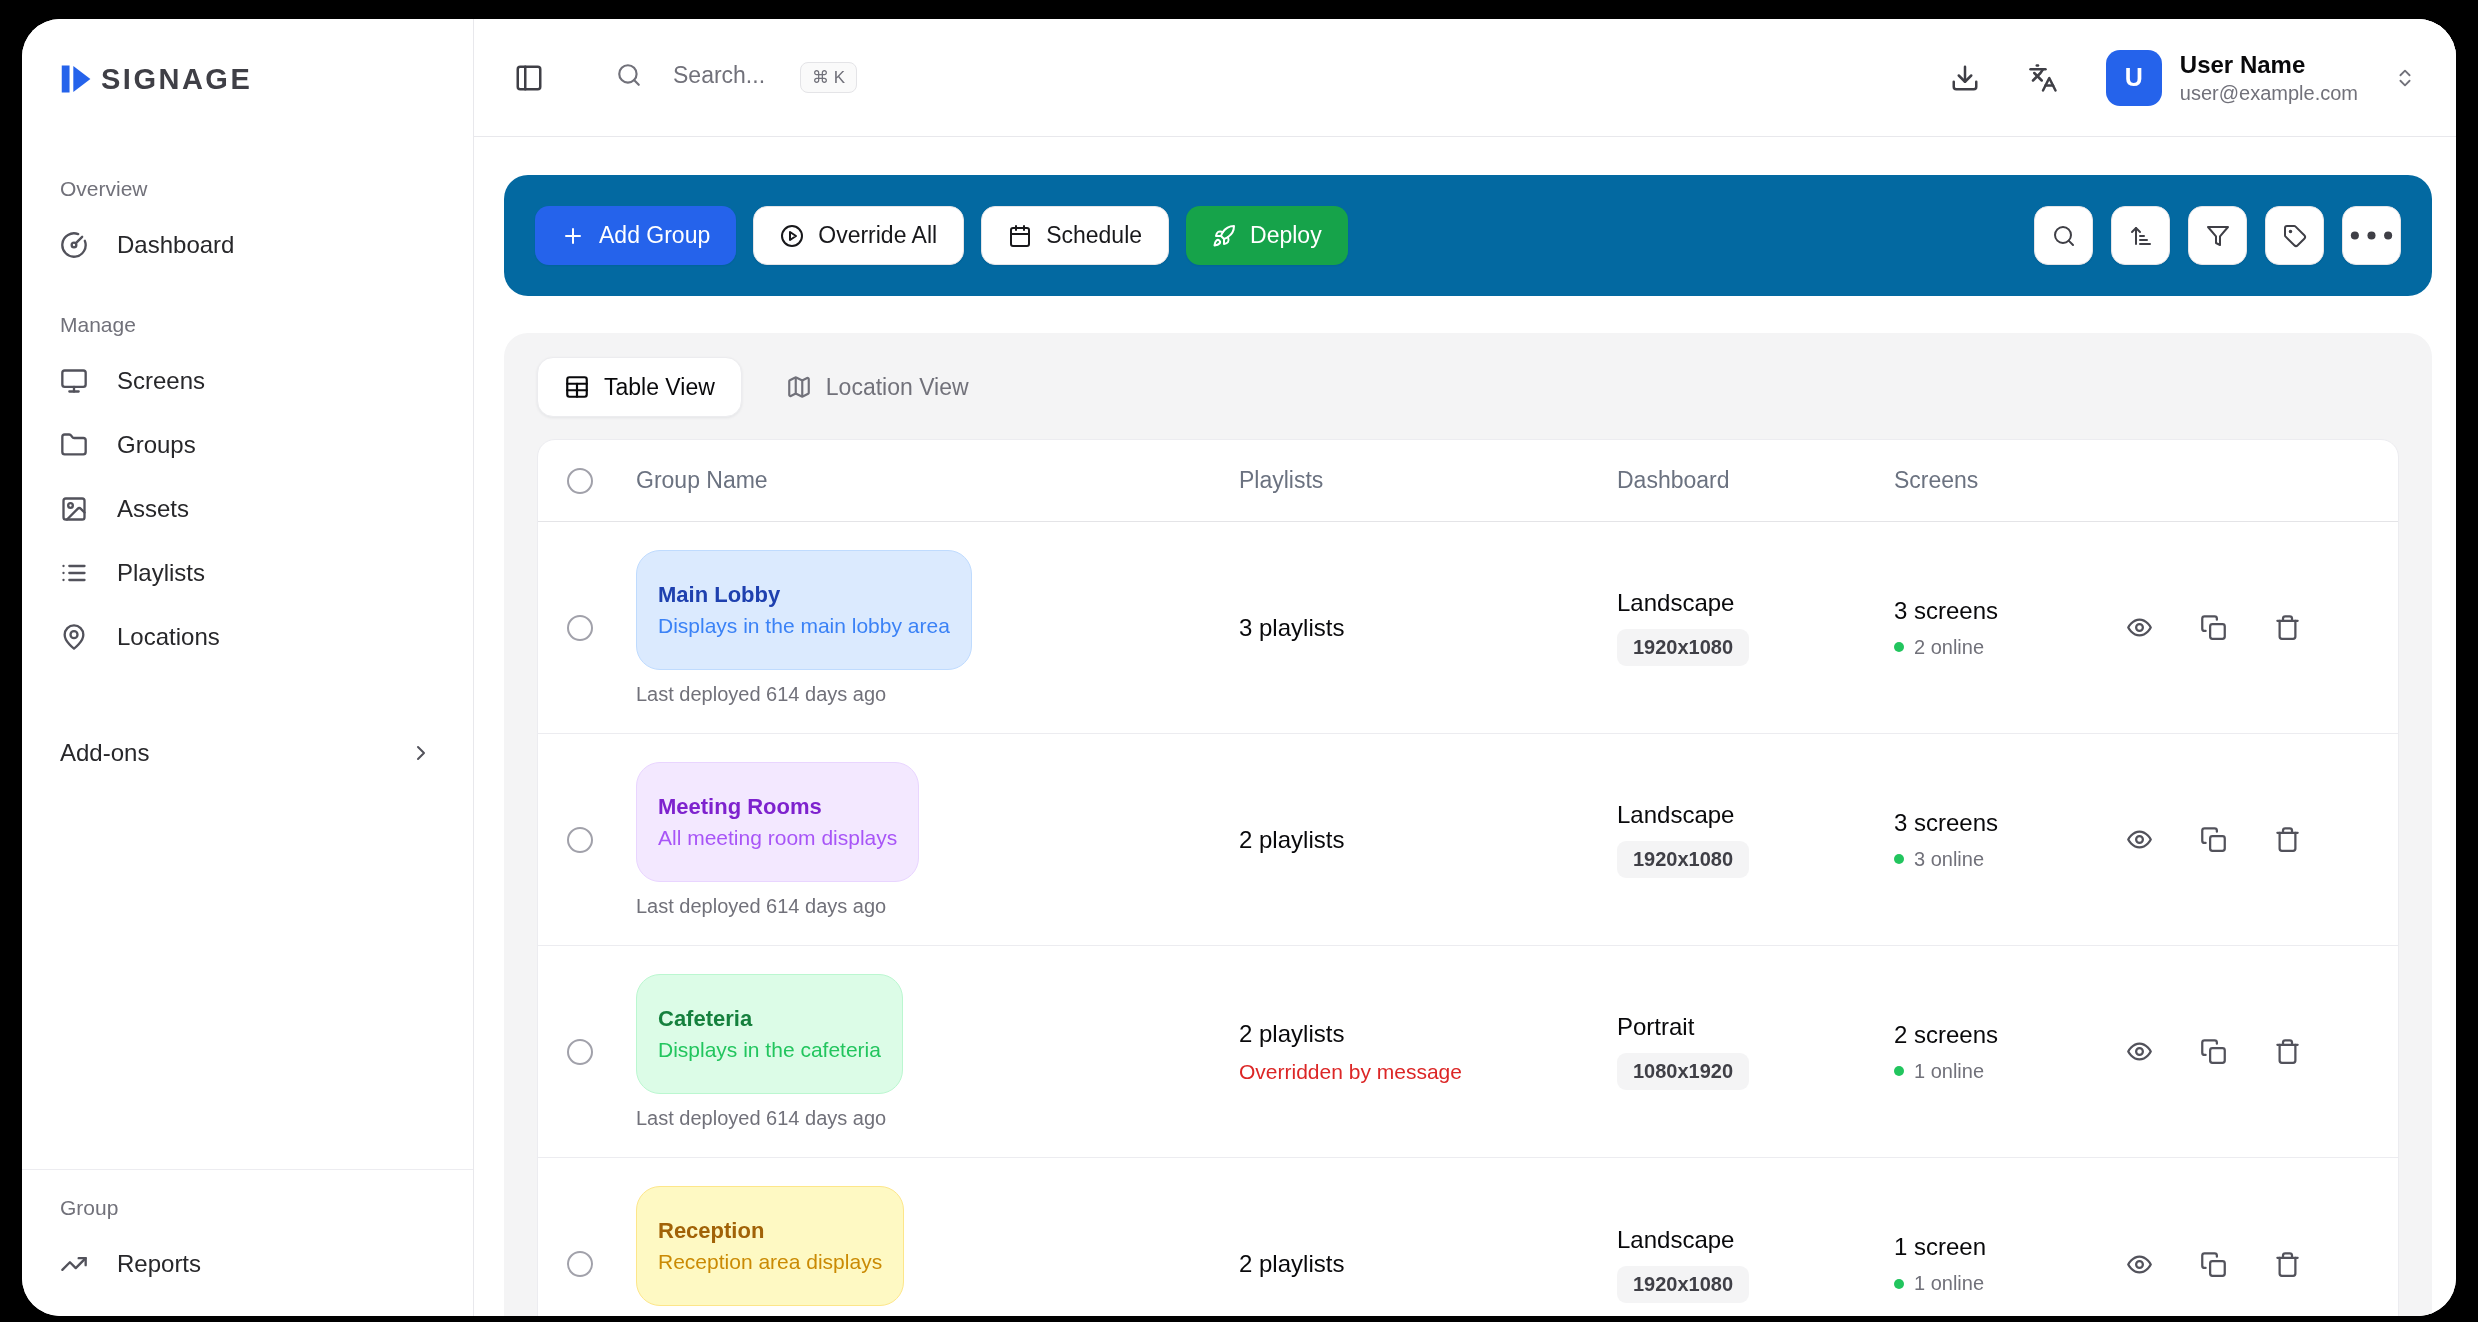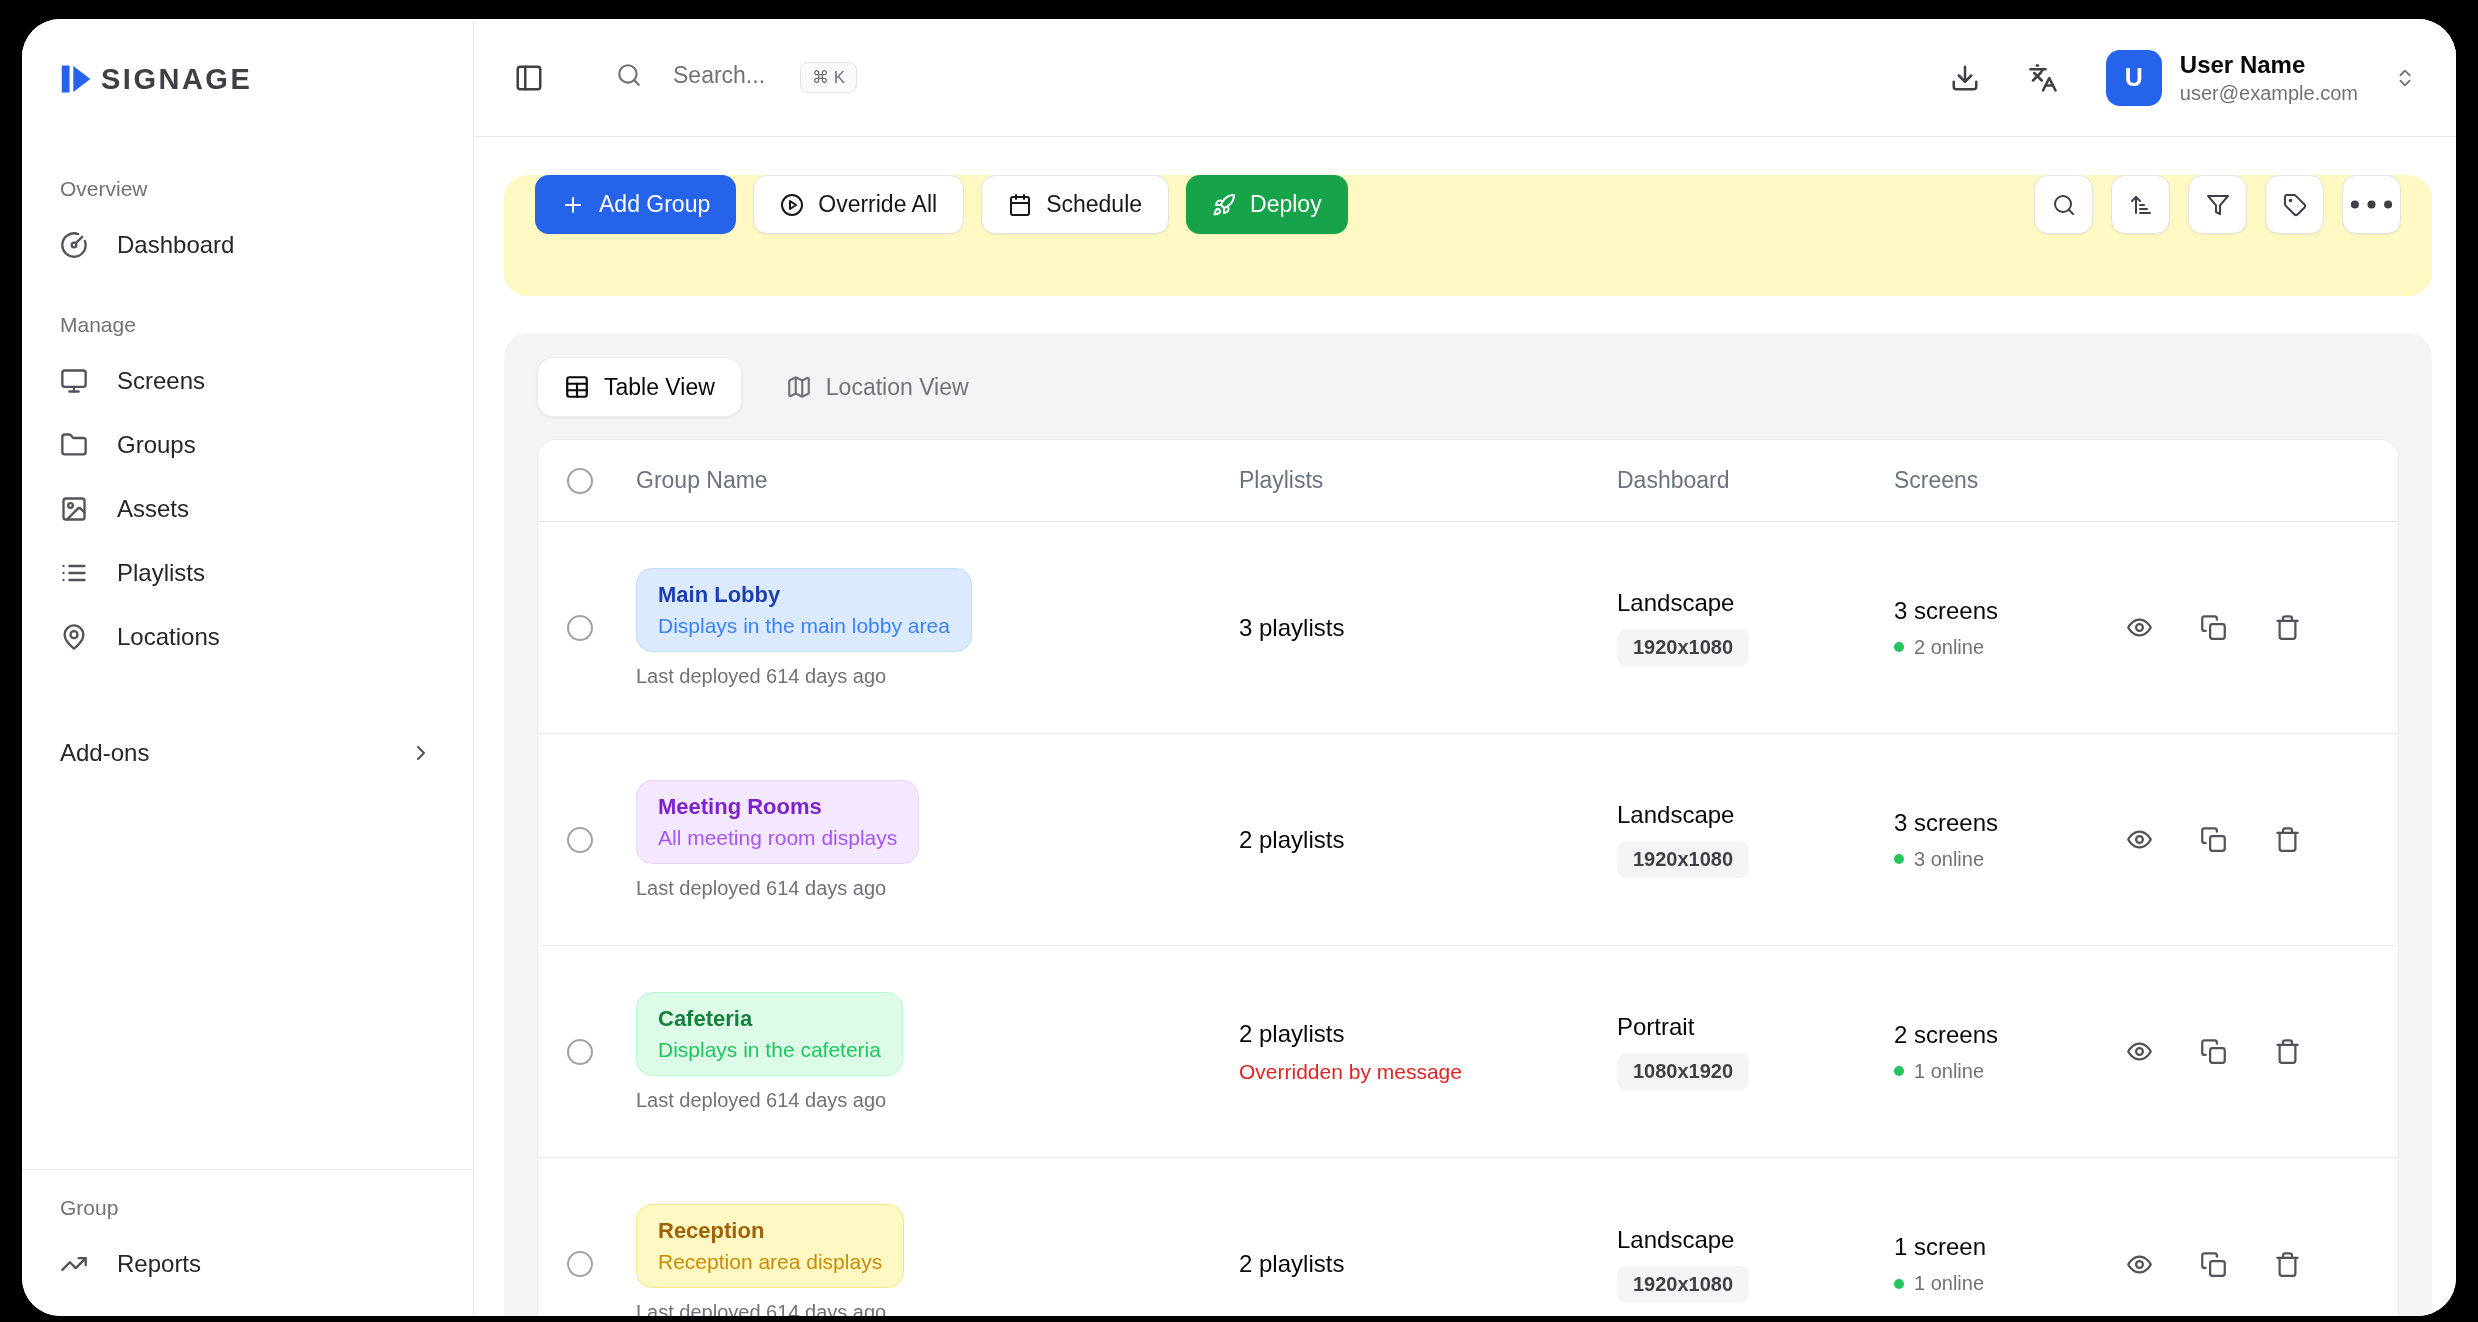--- a/index.html
+++ b/index.html
@@ -36,21 +36,21 @@
   .user-chip{display:flex;align-items:center;gap:18px;cursor:pointer;background:none;border:none;font-family:inherit;padding:0}
   .avatar{width:56px;height:56px;border-radius:14px;background:#2563eb;color:#fff;display:flex;align-items:center;justify-content:center;font-size:25px;font-weight:600;flex:0 0 56px}
   .user-meta{text-align:left}
   .user-name{font-size:24px;font-weight:700;color:#09090b}
   .user-email{font-size:20px;color:#71717a;margin-top:3px}
   .chevrons{color:#71717a;margin-left:18px}
   .chevrons .icon{width:22px;height:22px}
 
   
   .content{flex:1;padding:38px 24px 0 30px;display:flex;flex-direction:column;gap:37px;overflow:hidden}
-  .toolbar-card{background:#fef9c3;border-radius:24px;height:121px;flex:0 0 121px;display:flex;align-items:flex-start;justify-content:space-between;padding:0 31px}
+  .toolbar-card{background:#0369a1;border-radius:24px;height:121px;flex:0 0 121px;display:flex;align-items:center;justify-content:space-between;padding:0 31px}
   .toolbar-left{display:flex;gap:17px}
   .btn{height:59px;border-radius:14px;display:inline-flex;align-items:center;gap:14px;padding:0 26px;font-size:23px;font-weight:500;border:none;cursor:pointer;font-family:inherit;box-shadow:0 1px 2px rgba(16,24,40,.06)}
   .btn .icon{width:24px;height:24px}
   .btn-primary{background:#2563eb;color:#fff}
   .btn-outline{background:#fff;border:1px solid #e4e4e7;color:#18181b}
   .btn-success{background:#16a34a;color:#fff}
   .toolbar-right{display:flex;gap:18px}
   .icon-btn{width:59px;height:59px;border-radius:14px;background:#fff;border:1px solid #e4e4e7;display:flex;align-items:center;justify-content:center;color:#3f3f46;cursor:pointer;box-shadow:0 1px 2px rgba(16,24,40,.05)}
   .icon-btn .icon{width:24px;height:24px}
 
@@ -64,21 +64,21 @@
   
   .table-card{background:#fff;border-radius:18px;border:1px solid #ececf0;overflow:hidden}
   .tgrid{display:grid;grid-template-columns:98px 603px 378px 277px 210px 1fr;align-items:center}
   .thead{height:82px;border-bottom:1px solid #e4e4e7;color:#6b7280;font-size:23px;font-weight:500}
   .trow{height:212px;border-bottom:1px solid #ececf0}
   .trow:last-child{border-bottom:none}
   .cell{padding-right:20px}
   .c-check{padding-left:29px}
   .checkbox{width:26px;height:26px;border:2px solid #a1a1aa;border-radius:50%;background:#fff;display:block;cursor:pointer;padding:0}
   .c-name-inner{display:flex;flex-direction:column;align-items:flex-start}
-  .group-badge{display:inline-block;border-radius:16px;padding:13px 21px;border:1px solid transparent;cursor:pointer}
+  .group-badge{display:inline-block;border-radius:24px;padding:31px 21px;border:1px solid transparent;cursor:pointer}
   .badge-blue{background:#dbeafe;border-color:#bfdbfe}
   .badge-blue .g-name{color:#1e40af}
   .badge-blue .g-desc{color:#3b82f6}
   .badge-purple{background:#f3e8ff;border-color:#e9d5ff}
   .badge-purple .g-name{color:#7e22ce}
   .badge-purple .g-desc{color:#a855f7}
   .badge-green{background:#dcfce7;border-color:#bbf7d0}
   .badge-green .g-name{color:#15803d}
   .badge-green .g-desc{color:#22c55e}
   .badge-yellow{background:#fef9c3;border-color:#fde68a}

